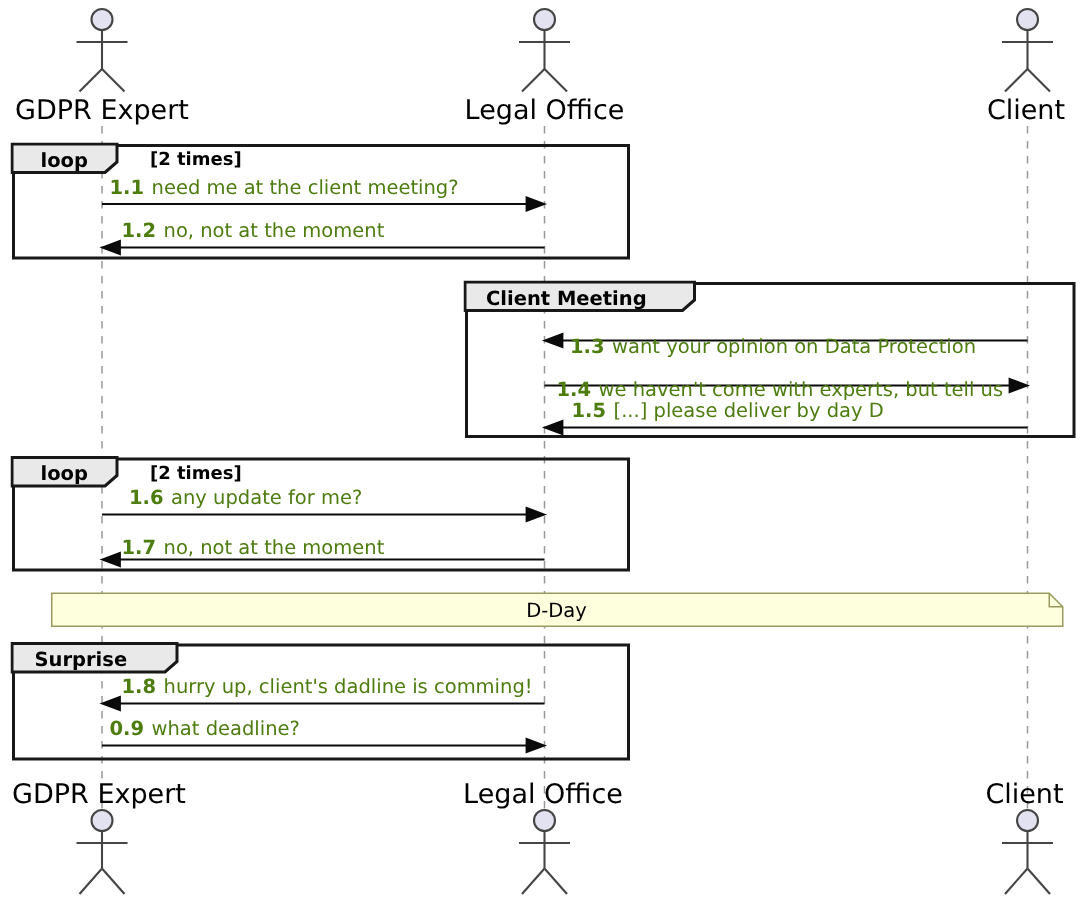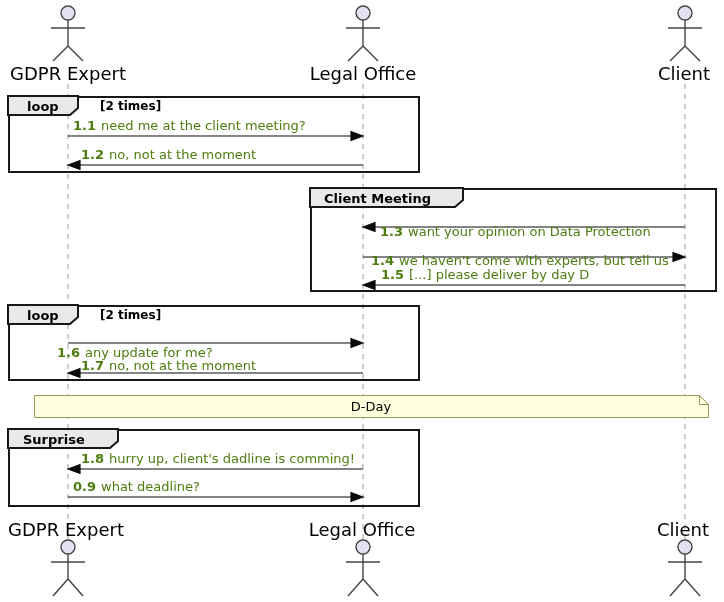--- a/index.html
+++ b/index.html
@@ -162,21 +162,21 @@
   </div>
   <div class="msg" style="left:380px; top:224px;">
     <span class="num">1.3</span><span>want your opinion on Data Protection</span>
   </div>
   <div class="msg" style="left:371px; top:253px;">
     <span class="num">1.4</span><span>we haven't come with experts, but tell us</span>
   </div>
   <div class="msg" style="left:381px; top:267px;">
     <span class="num">1.5</span><span>[...] please deliver by day D</span>
   </div>
-  <div class="msg" style="left:57px; top:325px;margin-top:20px;">
+  <div class="msg" style="left:86px; top:325px;">
     <span class="num">1.6</span><span>any update for me?</span>
   </div>
   <div class="msg" style="left:81px; top:358px;">
     <span class="num">1.7</span><span>no, not at the moment</span>
   </div>
   <div class="msg" style="left:81px; top:451px;">
     <span class="num">1.8</span><span>hurry up, client's dadline is comming!</span>
   </div>
   <div class="msg" style="left:73px; top:479px;">
     <span class="num">0.9</span><span>what deadline?</span>

